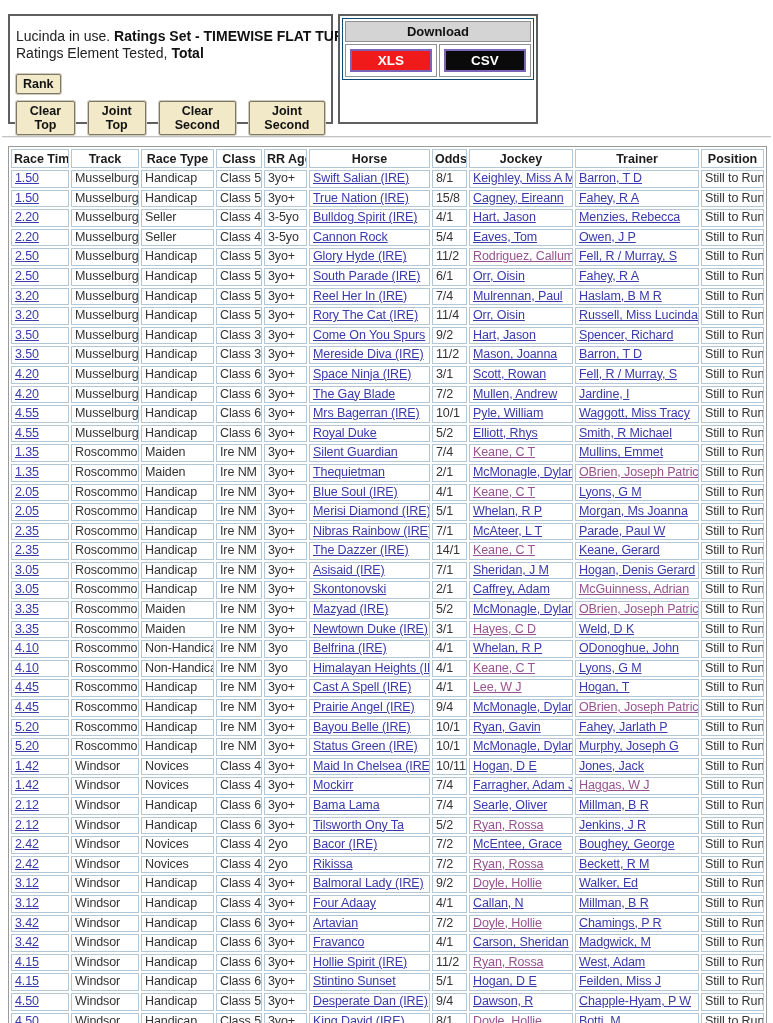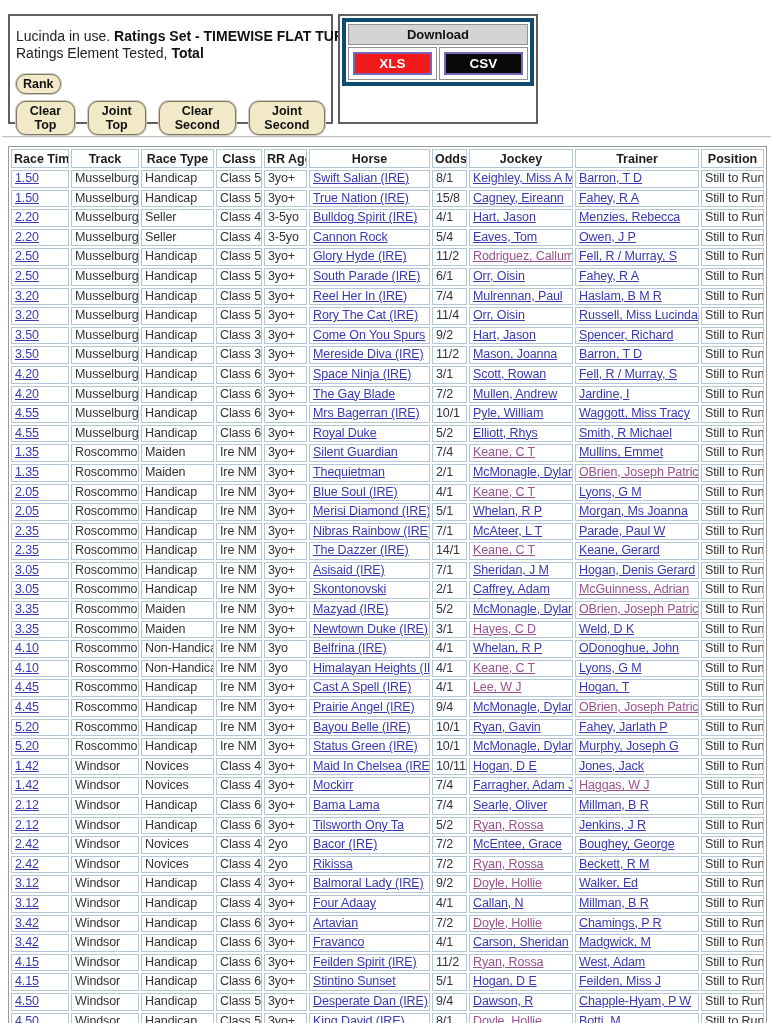--- a/index.html
+++ b/index.html
@@ -12,27 +12,27 @@
   .top-area{position:relative;height:136px;}
   .panel{position:absolute;top:14px;background:#fff;border:2px solid #5f5f5f;box-sizing:border-box;}
   .criteria-box{left:8px;width:325px;height:110px;padding:12px 6px 0 6px;}
   .criteria-line{font-size:14px;line-height:17px;color:#222;white-space:nowrap;}
   .criteria-line b{color:#111;}
   .btn{
     font-family:"Liberation Sans",sans-serif;
     background:#f2e9c9;border:1px solid #7d7868;
     box-shadow:0 0 0 1px #cfcaba;
     font-weight:bold;font-size:12.5px;color:#111;
-    padding:2px 6px;cursor:pointer;border-radius:10px;
+    padding:2px 6px;cursor:pointer;border-radius:2px;
   }
   .rank-row{margin-top:12px;}
   .btn-row{margin-top:7px;display:flex;gap:13px;}
   
   .download-box{left:338px;width:200px;height:110px;padding:2px;}
-  .dl-table{width:100%;border-collapse:separate;border-spacing:2px;border:4px solid #0c4a6e;box-sizing:border-box;}
+  .dl-table{width:100%;border-collapse:separate;border-spacing:2px;border:1px solid #0c4a6e;box-sizing:border-box;}
   .dl-header{background:#d4d4d4;border:1px solid #919191;font-weight:bold;font-size:13px;text-align:center;color:#111;padding:2px 0;}
   .dl-cell{border:1px solid #919191;padding:4px;width:50%;}
   .dl-link{display:block;border:2px solid #7c64b8;color:#fff;font-weight:bold;font-size:13.5px;text-align:center;text-decoration:none;padding:2px 0;cursor:pointer;}
   .dl-xls{background:#f01a1a;}
   .dl-csv{background:#0a0a0a;}
   hr.separator{border:none;border-top:1px solid #c4c4c4;border-bottom:1px solid #ececec;margin:0 2px 8px 2px;}
   
   table.results{
     margin-left:8px;width:757px;table-layout:fixed;
     border-collapse:separate;border-spacing:2px;
@@ -598,21 +598,21 @@
     <td><a>Carson, Sheridan</a></td>
     <td><a>Madgwick, M</a></td>
     <td>Still to Run</td>
   </tr>
       <tr>
     <td><a>4.15</a></td>
     <td>Windsor</td>
     <td>Handicap</td>
     <td>Class 6</td>
     <td>3yo+</td>
-    <td><a>Feilden Spirit (IRE)</a></td>
+    <td><a>Hollie Spirit (IRE)</a></td>
     <td>11/2</td>
     <td><a class="visited">Ryan, Rossa</a></td>
     <td><a>West, Adam</a></td>
     <td>Still to Run</td>
   </tr>
       <tr>
     <td><a>4.15</a></td>
     <td>Windsor</td>
     <td>Handicap</td>
     <td>Class 6</td>

